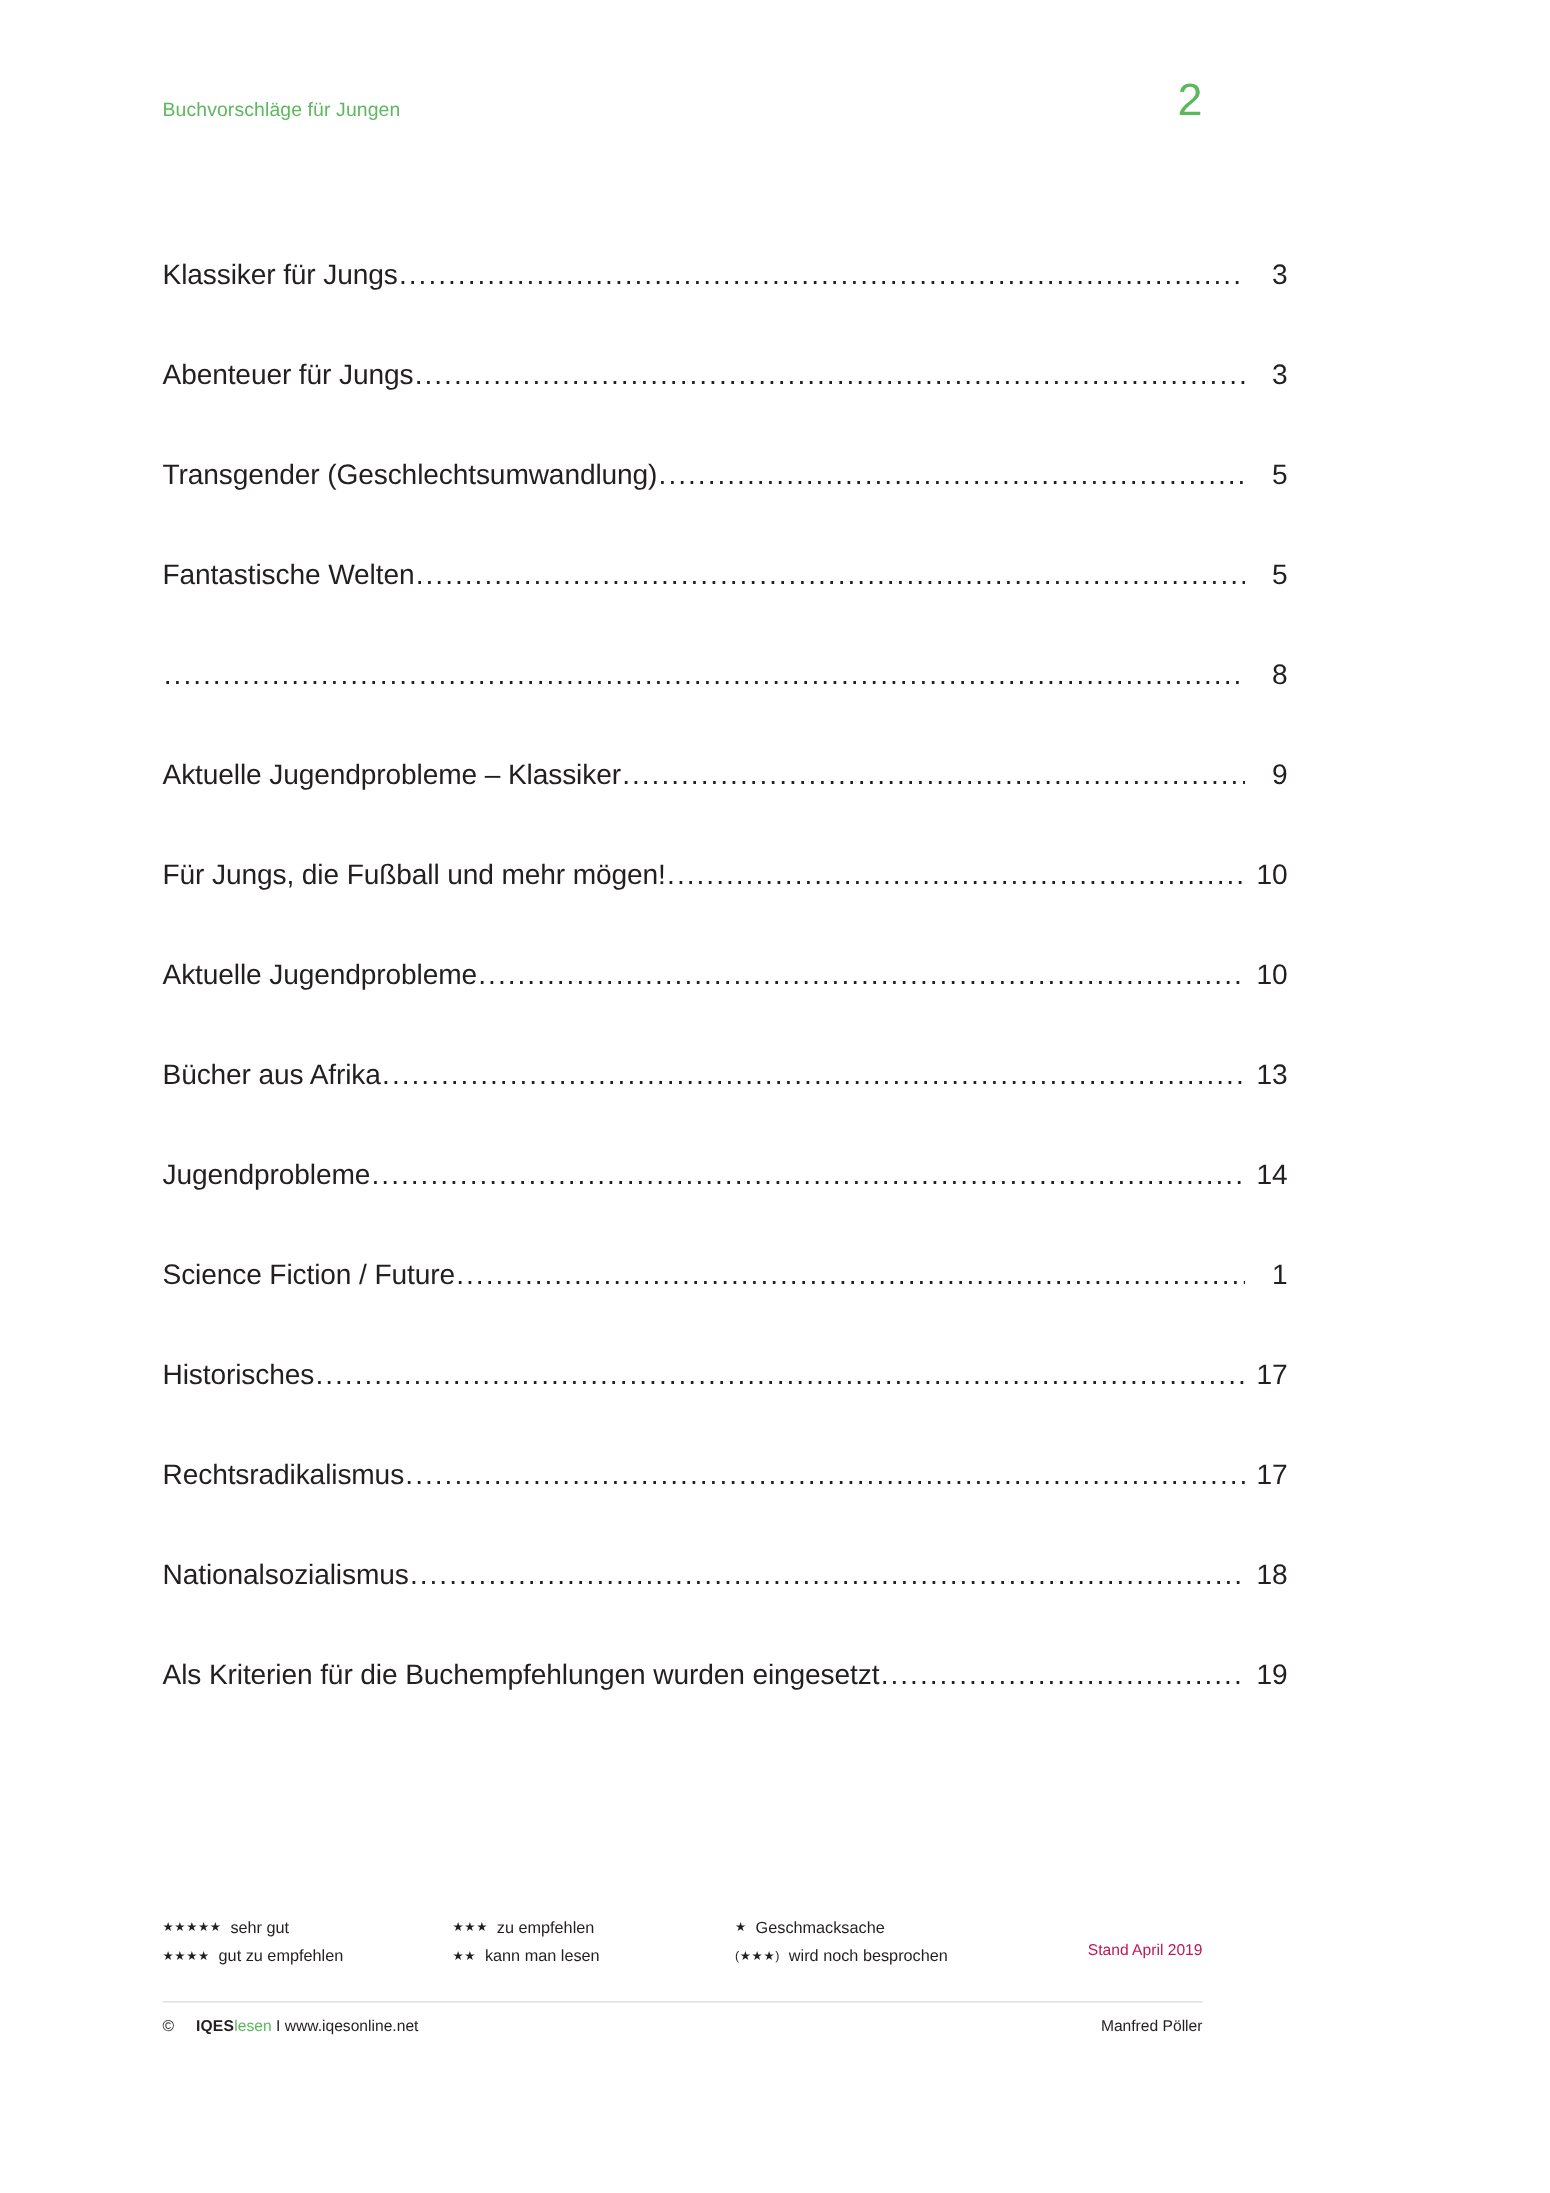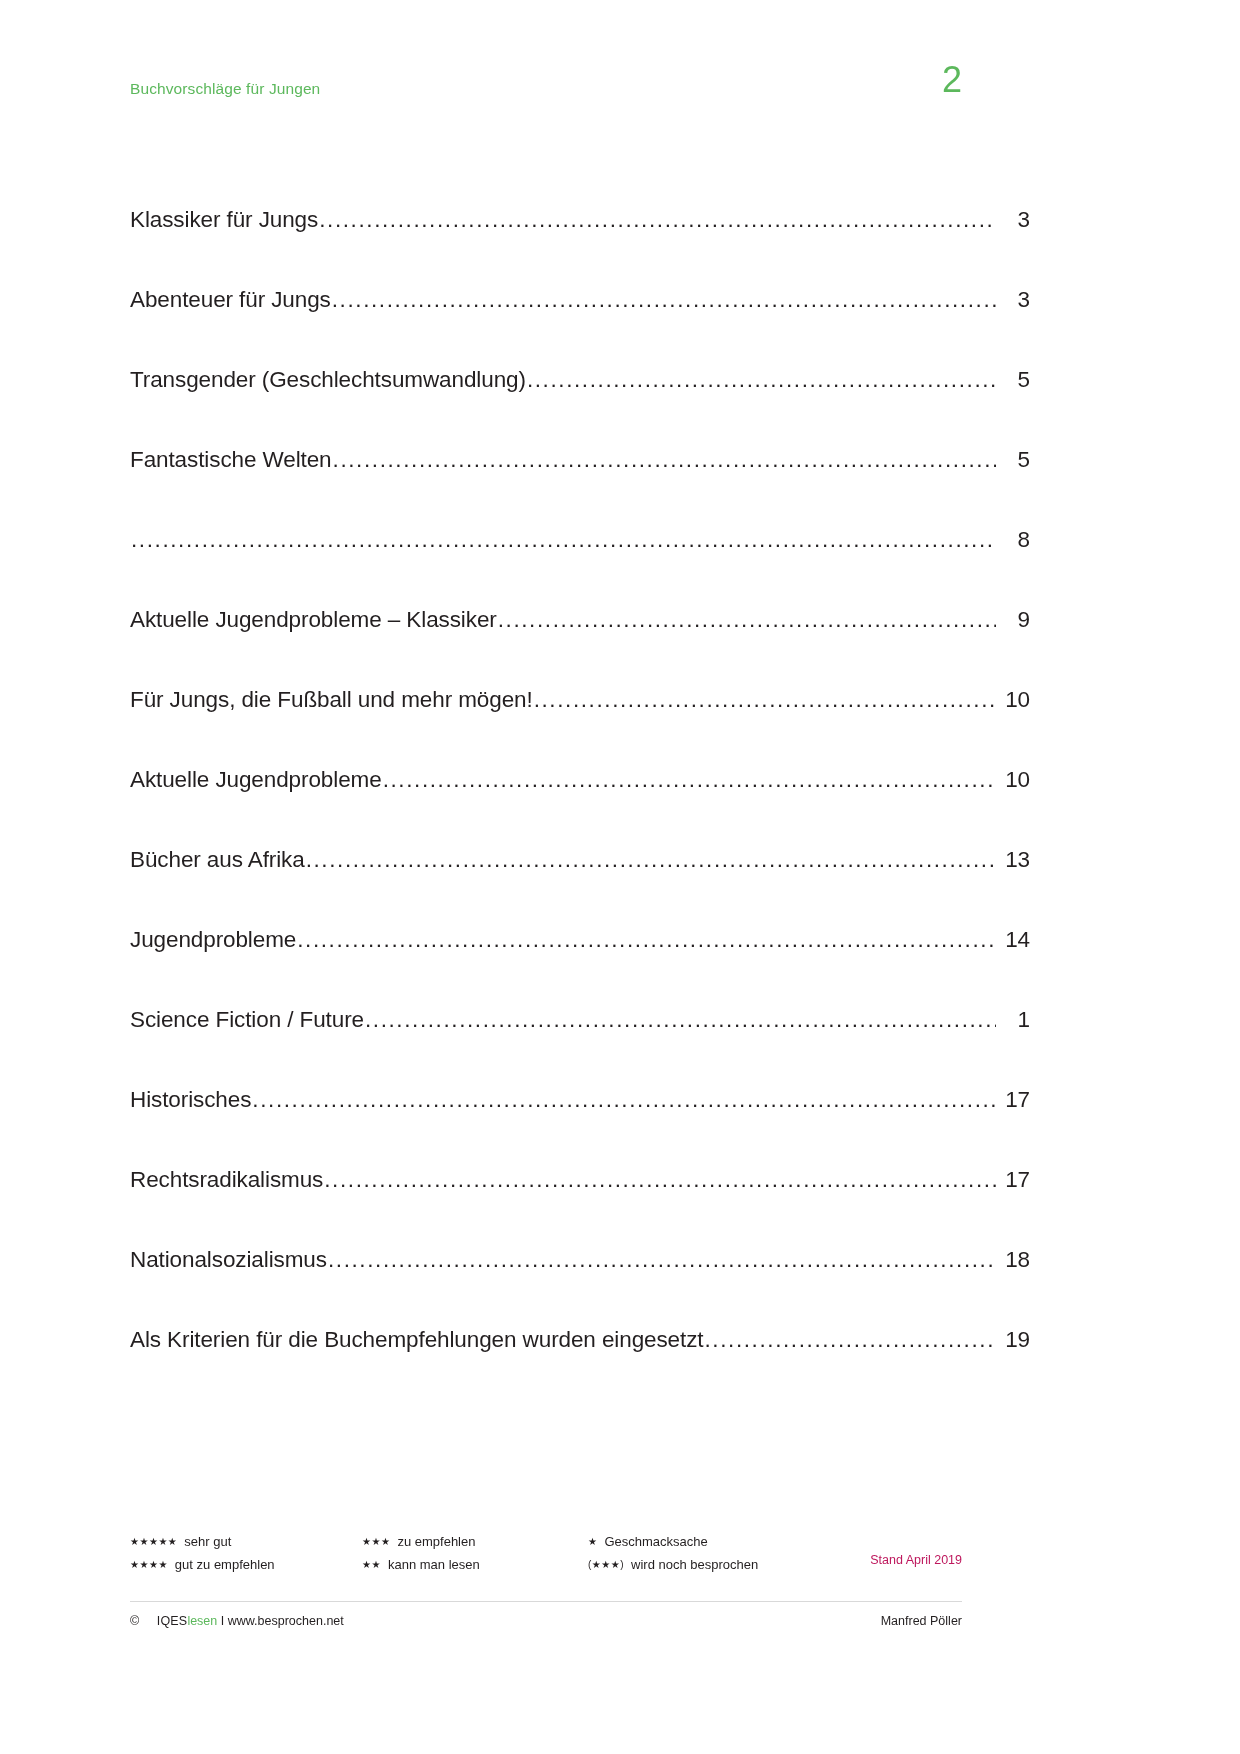--- a/index.html
+++ b/index.html
@@ -145,21 +145,21 @@
     font-size: 12.5px;
     color: #231f20;
   }
   .footer-left {
     position: absolute;
     left: 0;
     top: 0;
     white-space: nowrap;
   }
   .brand-iqes {
-    font-weight: 400;
+    font-weight: 700;
     letter-spacing: 0.2px;
     padding-left: 14px;
   }
   .brand-online {
     color: #5cb85c;
     font-weight: 400;
   }
   .footer-right {
     position: absolute;
     right: 0;
@@ -308,18 +308,18 @@
     <div class="legend-stand">Stand April 2019</div>
   </div>
 
   <div class="footer-rule"></div>
 
   <div class="footer">
     <div class="footer-left">
       <span>©</span>
       <span class="brand-iqes">IQES</span><span class="brand-online">lesen</span>
       <span>I</span>
-      <span>www.besprochen.net</span>
+      <span>www.iqesonline.net</span>
     </div>
     <div class="footer-right">Manfred Pöller</div>
   </div>
 
 </div>
 
 </body></html>

